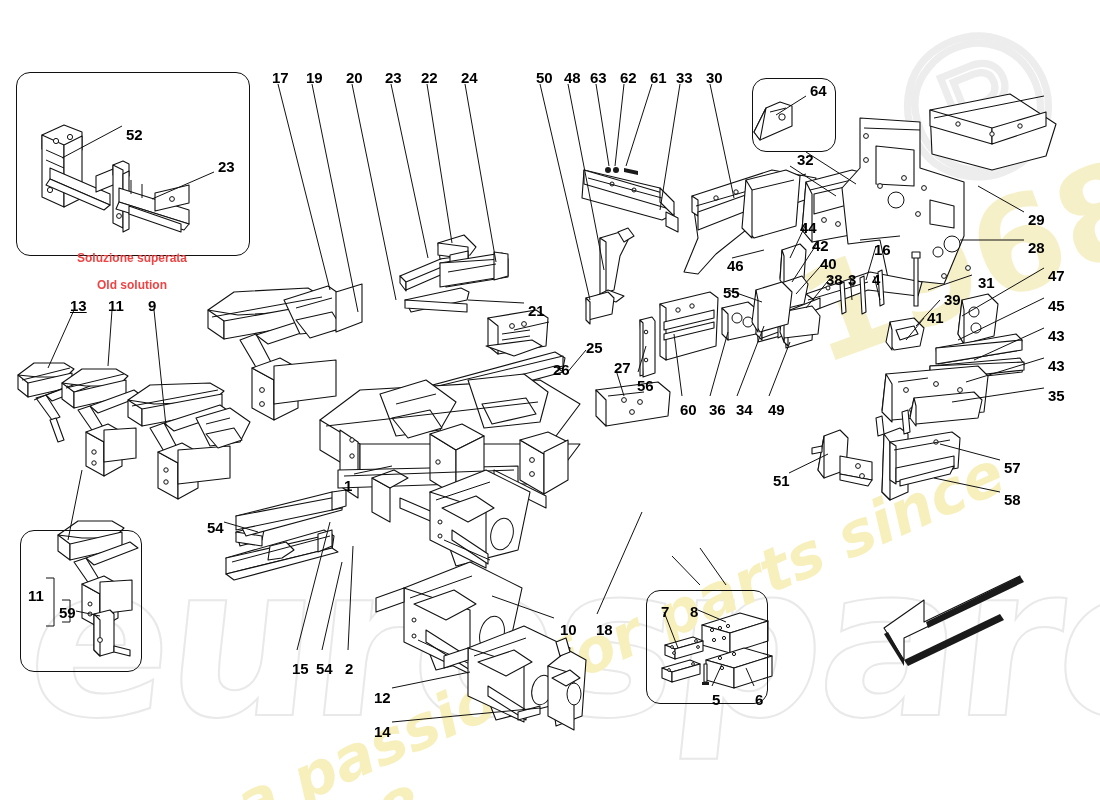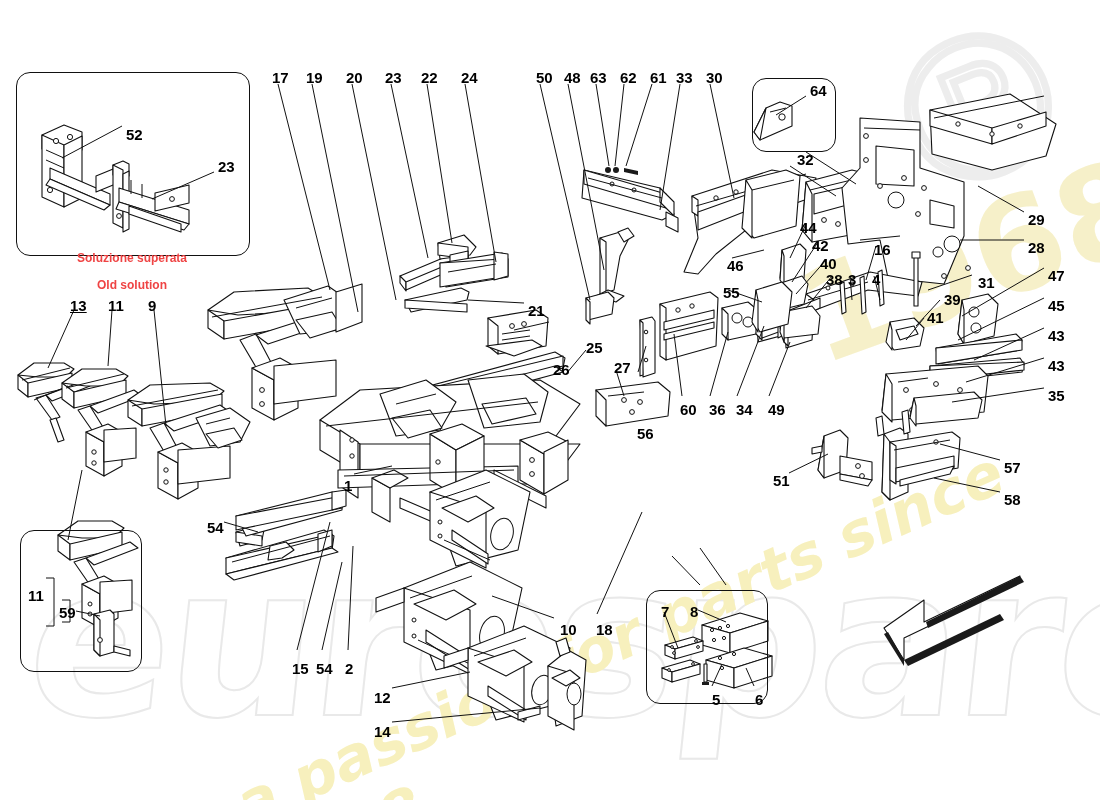--- a/index.html
+++ b/index.html
@@ -677,21 +677,21 @@
       <div class="lbl" style="left: 874px; top: 242px;">16</div>
       <div class="lbl" style="left: 978px; top: 275px;">31</div>
       <div class="lbl" style="left: 944px; top: 292px;">39</div>
       <div class="lbl" style="left: 927px; top: 310px;">41</div>
       <div class="lbl" style="left: 727px; top: 258px;">46</div>
       <div class="lbl" style="left: 723px; top: 285px; text-align: center;">55</div>
       <div class="lbl" style="left: 528px; top: 303px;">21</div>
       <div class="lbl" style="left: 553px; top: 322px; margin-top: 40px;">26</div>
       <div class="lbl" style="left: 586px; top: 340px;">25</div>
       <div class="lbl" style="left: 614px; top: 360px;">27</div>
-      <div class="lbl" style="left: 637px; top: 378px; margin-top: 48px;">56</div>
+      <div class="lbl" style="left: 637px; top: 378px;">56</div>
       <div class="lbl" style="left: 680px; top: 402px;">60</div>
       <div class="lbl" style="left: 709px; top: 402px;">36</div>
       <div class="lbl" style="left: 736px; top: 402px;">34</div>
       <div class="lbl" style="left: 768px; top: 402px;">49</div>
       <div class="lbl" style="left: 70px; top: 298px; text-decoration: underline;">13</div>
       <div class="lbl" style="left: 108px; top: 298px;">11</div>
       <div class="lbl" style="left: 148px; top: 298px;">9</div>
       <div class="lbl" style="left: 28px; top: 588px;">11</div>
       <div class="lbl" style="left: 59px; top: 605px;">59</div>
       <div class="lbl" style="left: 344px; top: 478px;">1</div>

